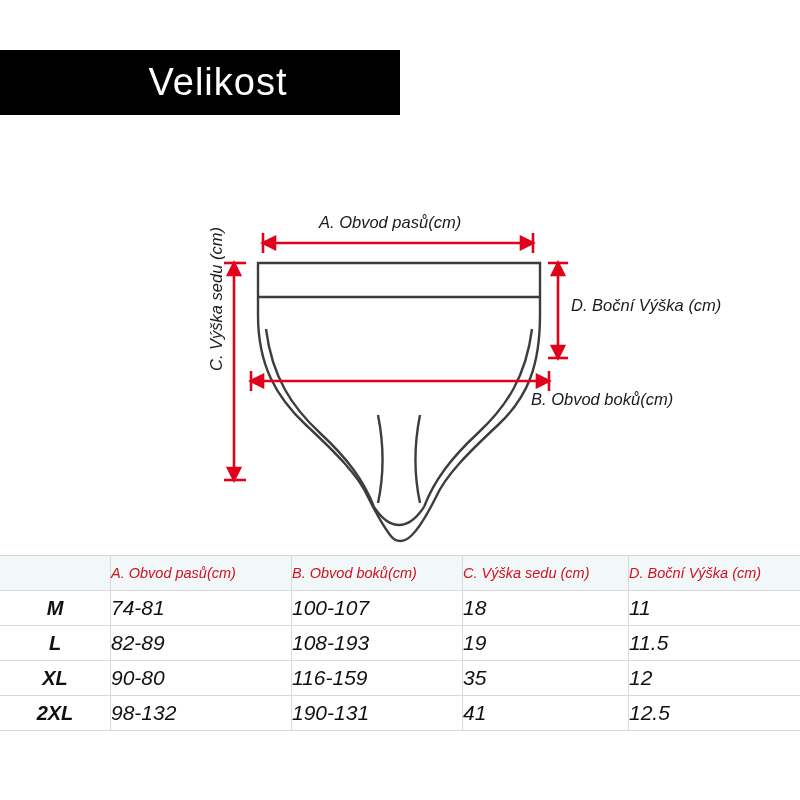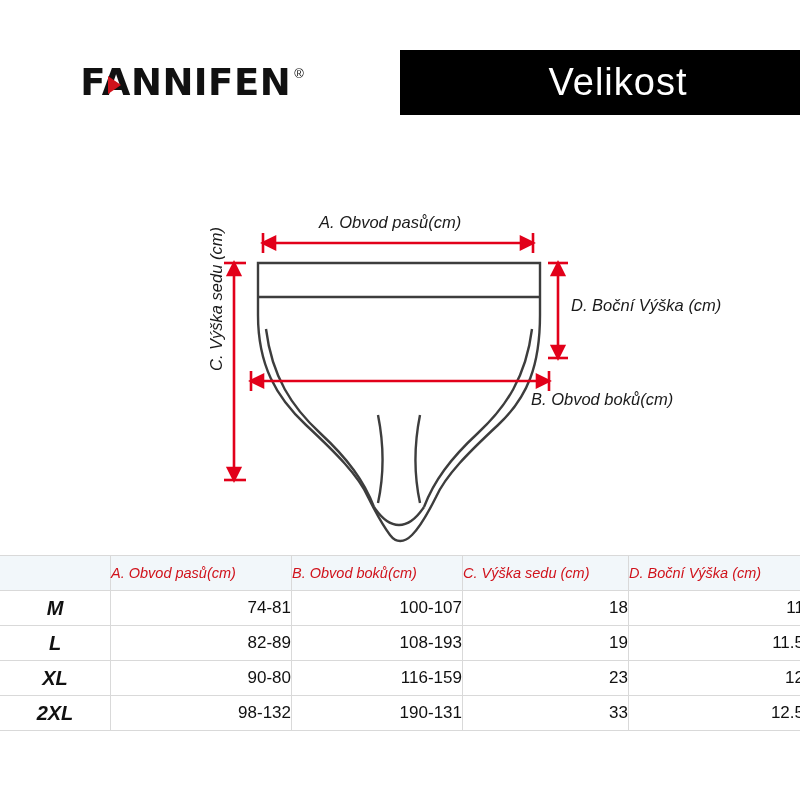--- a/index.html
+++ b/index.html
@@ -124,25 +124,25 @@
     font-family: "Liberation Sans", sans-serif;
   }
   thead th.col-size { border-left: none; }
   .col-size { width: 110px; }
   .col-a { width: 180px; }
   .col-b { width: 170px; }
   .col-c { width: 165px; }
   .col-d { width: 175px; }
 
   tbody td {
-    font-size: 17px;
+    font-style: italic;
+    font-size: 21px;
     color: #111111;
     padding-left: 10px;
     font-family: "Liberation Sans", sans-serif;
-    text-align: right;
   }
   tbody td.size-cell {
     font-size: 20px;
     font-weight: bold;
     text-align: center;
     padding-left: 0;
     font-style: italic;
   }
   tbody tr td:first-child { border-left: none; }
   tbody tr td:last-child { border-right: none; }
@@ -159,27 +159,20 @@
 
   .diagram-label {
     font-family: "Liberation Sans", sans-serif;
     font-style: italic;
   }
 </style>
 </head>
 <body>
 
 <div class="header">
-  <div class="header-left">
-    <div class="brand">
-      <span class="brand-text">FANNIFEN</span>
-      <span class="logo-tri"></span>
-      <span class="brand-reg">®</span>
-    </div>
-  </div>
   <div class="header-right">
     <span class="header-title">Velikost</span>
   </div>
 </div>
 
 <div class="diagram">
   <svg width="800" height="440" viewBox="0 0 800 440" xmlns="http://www.w3.org/2000/svg">
 
     <g fill="none" stroke="#3d3d3d" stroke-width="2.4">
 
@@ -262,27 +255,27 @@
         <td class="size-cell">L</td>
         <td>82-89</td>
         <td>108-193</td>
         <td>19</td>
         <td>11.5</td>
       </tr>
       <tr>
         <td class="size-cell">XL</td>
         <td>90-80</td>
         <td>116-159</td>
-        <td>23</td>
+        <td>35</td>
         <td>12</td>
       </tr>
       <tr>
         <td class="size-cell">2XL</td>
         <td>98-132</td>
         <td>190-131</td>
-        <td>33</td>
+        <td>41</td>
         <td>12.5</td>
       </tr>
     </tbody>
   </table>
 </div>
 
 <div class="footer-space"></div>
 
 </body></html>

